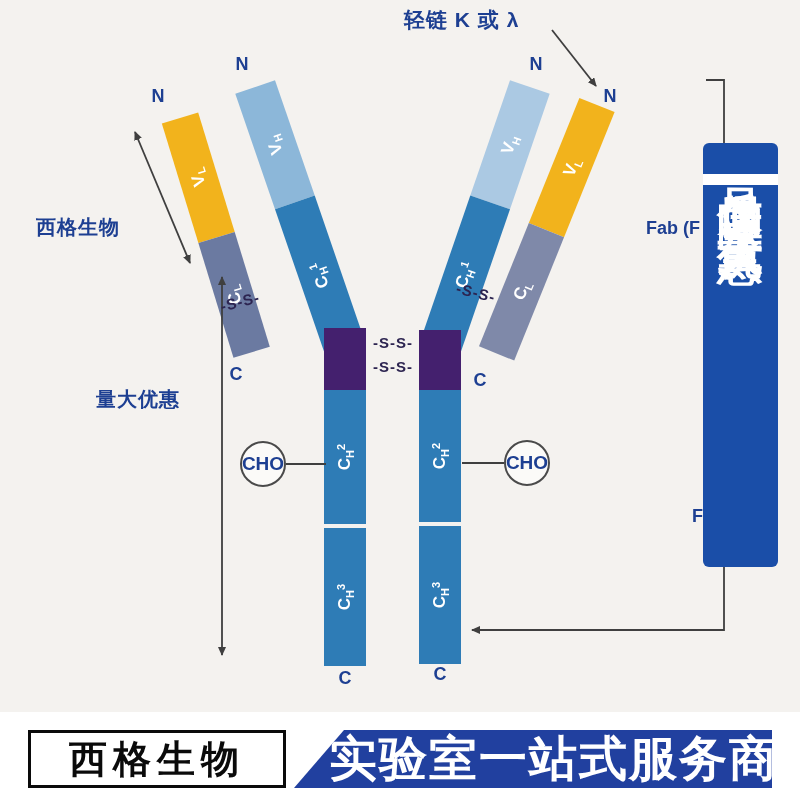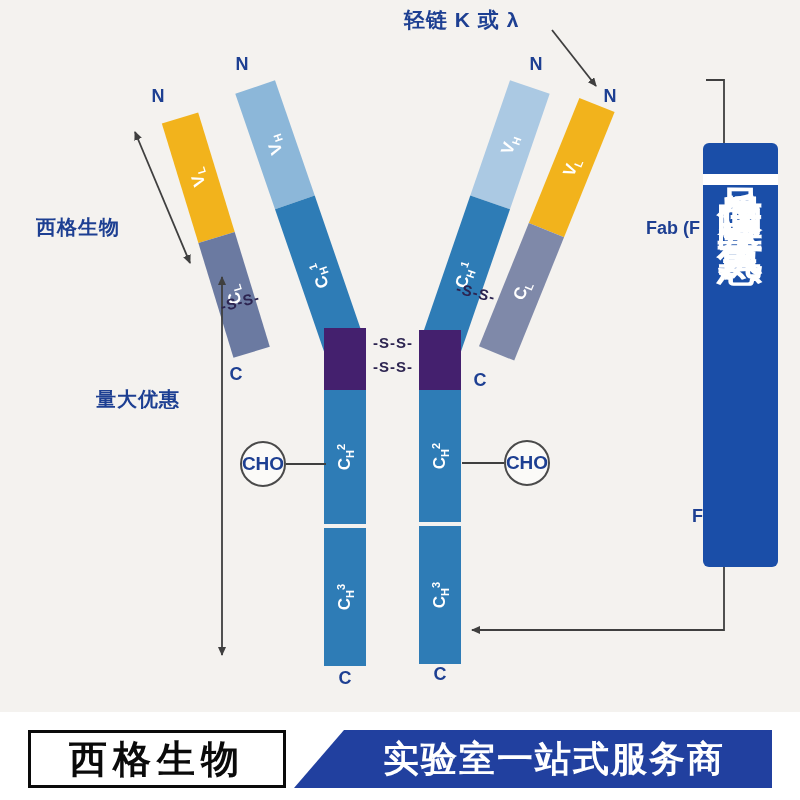--- a/index.html
+++ b/index.html
@@ -63,21 +63,21 @@
     background:#fff; border:3px solid #0a0a0a; z-index:10;
     display:flex; align-items:center; justify-content:center;
     font-family:"Liberation Serif","DejaVu Serif",serif;
     font-size:38px; font-weight:700; color:#0a0a0a; letter-spacing:6px; white-space:nowrap;
   }
   .footer-slogan{
     position:absolute; left:294px; top:730px; width:478px; height:58px;
     background:var(--footer-blue); z-index:10;
     clip-path:polygon(50px 0, 100% 0, 100% 100%, 0 100%);
     display:flex; align-items:center; justify-content:center; padding-left:42px;
-    font-size:36px; font-weight:700; color:#fff; letter-spacing:2px; white-space:nowrap;
+    font-size:48px; font-weight:700; color:#fff; letter-spacing:2px; white-space:nowrap;
   }
 </style>
 </head>
 <body>
 
 <div class="diagram-bg"></div>
 
 <svg class="svg-overlay" width="800" height="712">
   <defs>
     <marker id="mE" markerWidth="12" markerHeight="10" refX="8" refY="4" orient="auto" markerUnits="userSpaceOnUse">

